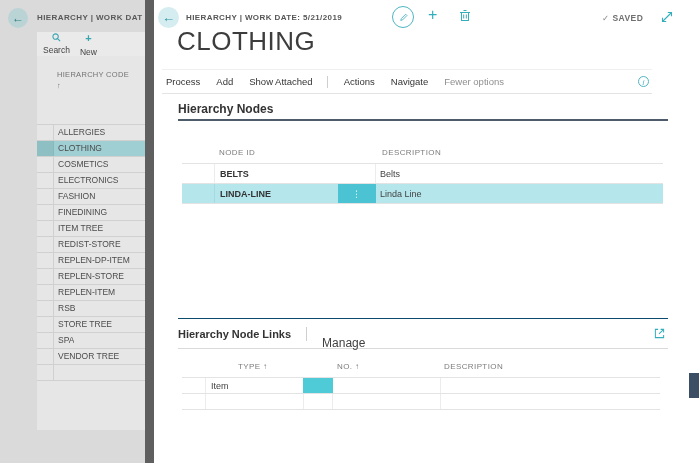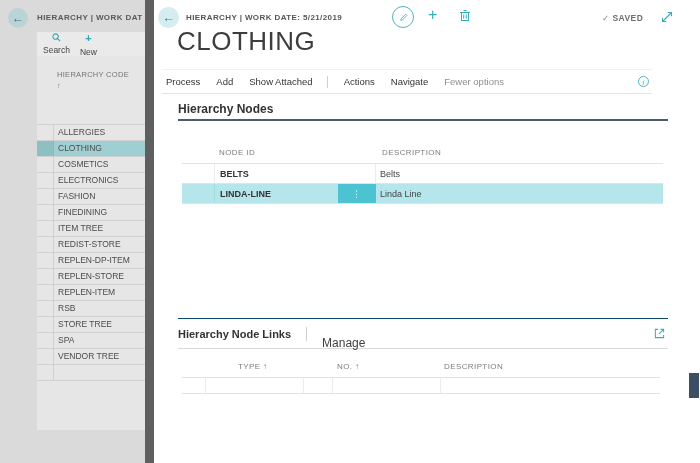--- a/index.html
+++ b/index.html
@@ -286,20 +286,27 @@
       </span>
     </div>
 
     <div class="links-colheaders">
       <span class="col1">TYPE ↑</span>
       <span class="col2">NO. ↑</span>
       <span class="col3">DESCRIPTION</span>
     </div>
 
     <div class="links-table">
+      <div class="lt-row first">
+        <div class="lt-sel"></div>
+        <div class="lt-type">Item</div>
+        <div class="lt-active"></div>
+        <div class="lt-no"></div>
+        <div class="lt-desc"></div>
+      </div>
       <div class="lt-row">
         <div class="lt-sel"></div>
         <div class="lt-type"></div>
         <div class="lt-active"></div>
         <div class="lt-no"></div>
         <div class="lt-desc"></div>
       </div>
     </div>
 
     <div class="scroll-thumb"></div>

